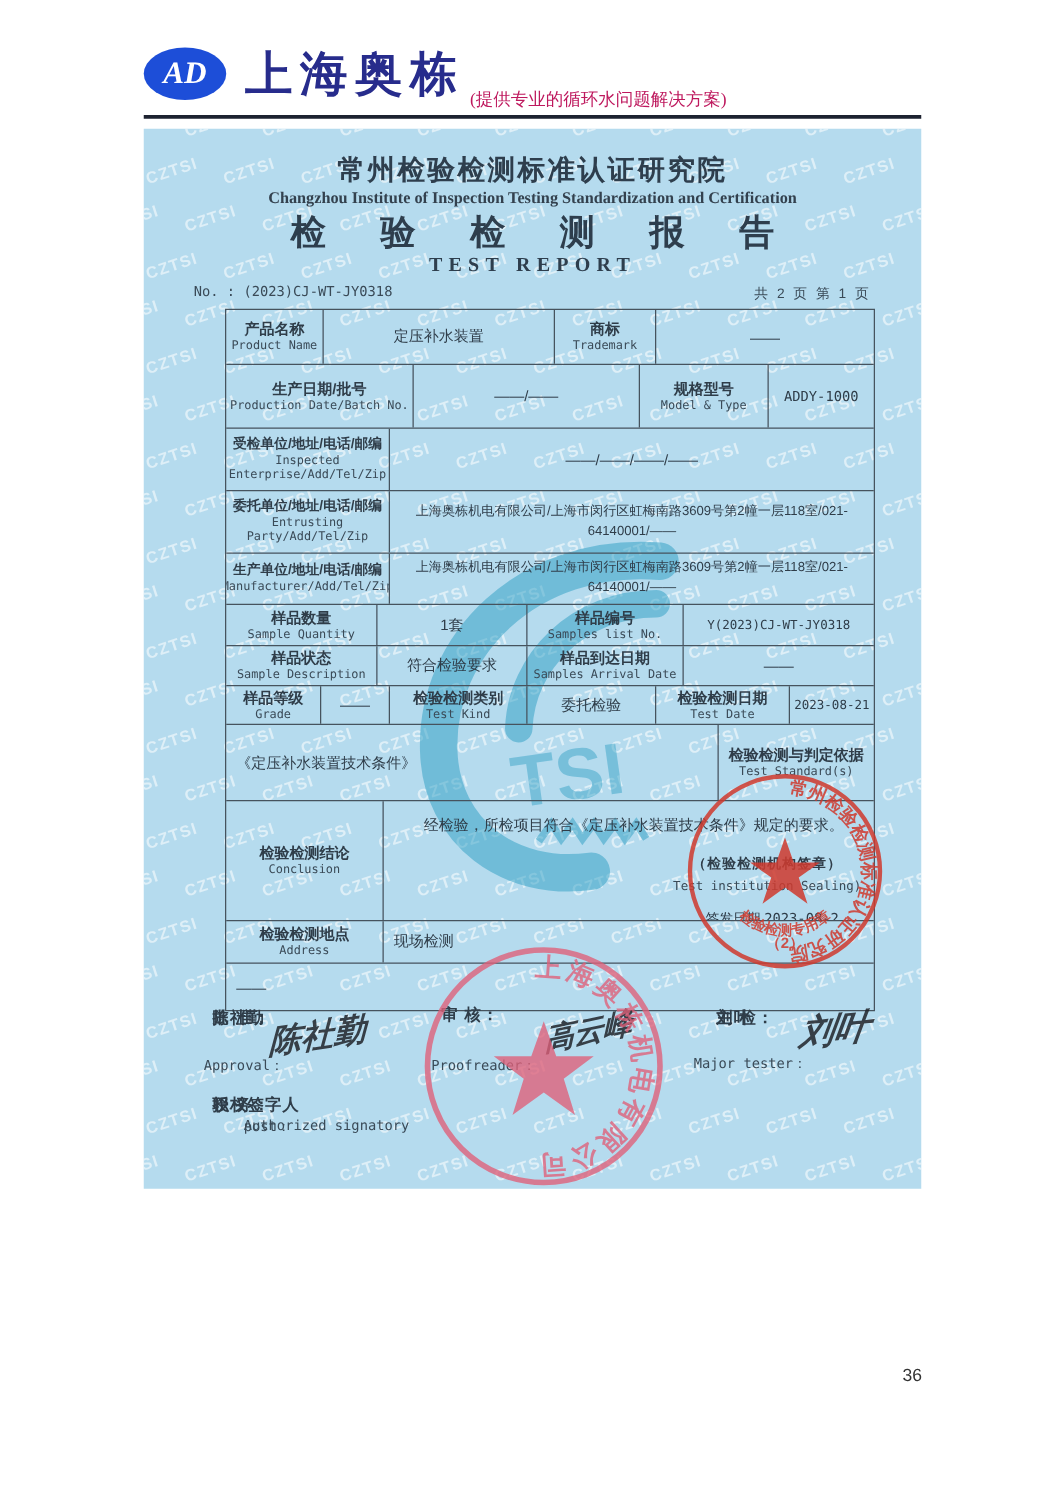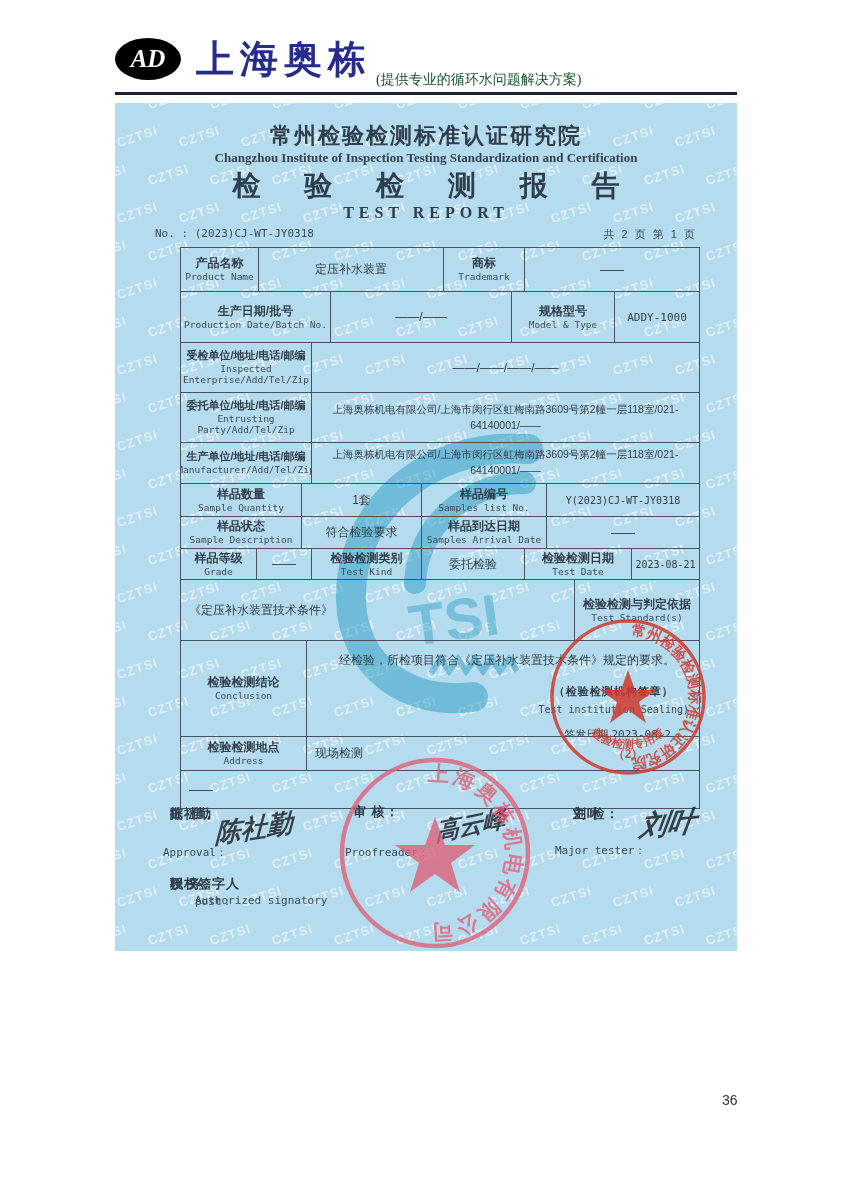--- a/index.html
+++ b/index.html
@@ -4,32 +4,32 @@
 <style>
   html,body{margin:0;padding:0;background:#9aa0a6;}
   .page{
     position:relative;width:850px;height:1200px;background:#ffffff;
     margin:0 auto;overflow:hidden;
     font-family:"Liberation Sans", sans-serif;
   }
   
   .lh-oval{
     position:absolute;left:115px;top:38px;width:66px;height:42px;
-    background:#000000;border-radius:50%;
+    background:#1d4ed8;border-radius:50%;
     display:flex;align-items:center;justify-content:center;
     color:#fff;font-style:italic;font-weight:bold;font-size:25px;
     font-family:"Liberation Serif", serif;
   }
   .lh-name{
     position:absolute;left:196px;top:34px;
     font-size:38px;font-weight:bold;color:#272c8c;letter-spacing:6px;
   }
   .lh-tagline{
     position:absolute;left:376px;top:71px;
-    font-size:14px;color:#14532d;font-family:"Liberation Serif", serif;
+    font-size:14px;color:#be185d;font-family:"Liberation Serif", serif;
   }
   .lh-rule{
     position:absolute;left:115px;top:92px;width:622px;height:3px;background:#1d2230;
   }
   
   .cert{
     position:absolute;left:115px;top:103px;width:622px;height:848px;
     background:#b5dbee;overflow:hidden;color:#31414e;
   }
   .wm-layer{position:absolute;inset:0;pointer-events:none;}

